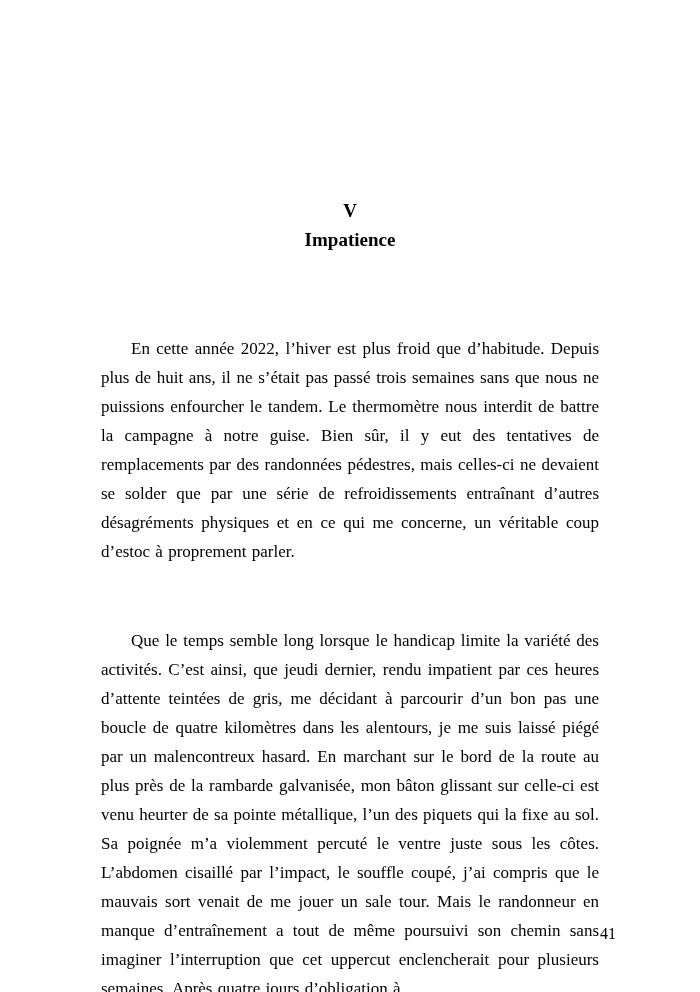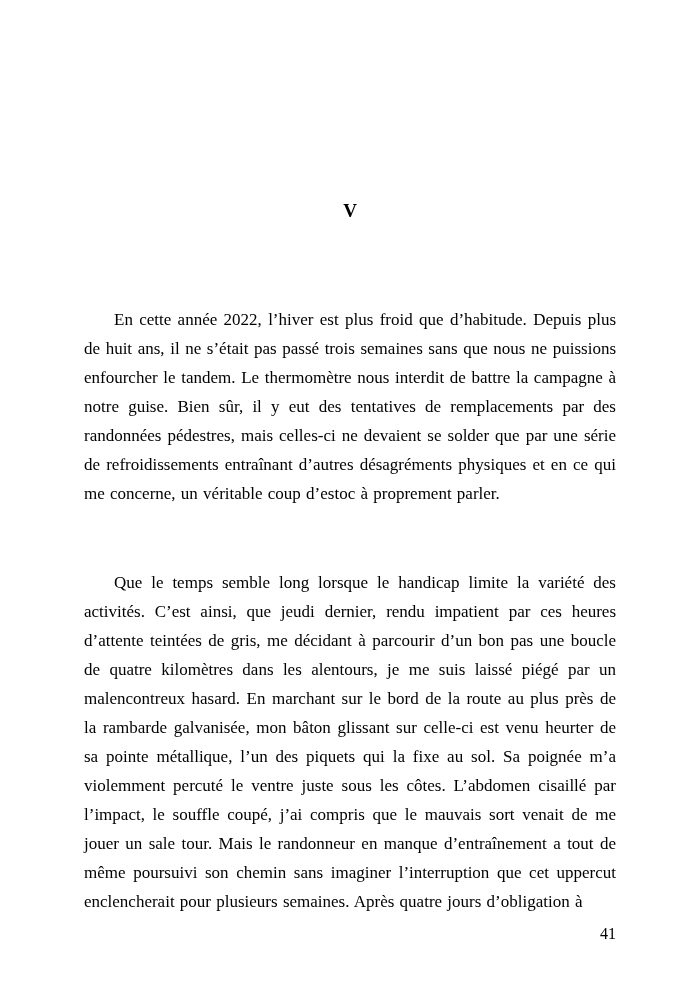--- a/index.html
+++ b/index.html
@@ -34,21 +34,21 @@
       display: block;
     }
     .chapter-title {
       display: block;
     }
     .body-text p {
       font-size: 17px;
       line-height: 29px;
       text-align: justify;
       text-indent: 30px;
-      margin: 0;
+      margin: 17px;
       word-spacing: 1px;
     }
     .para-1 {
       margin-top: 80px !important;
     }
     .para-2 {
       margin-top: 60px !important;
     }
     .page-number {
       position: absolute;
@@ -58,20 +58,21 @@
       line-height: 20px;
     }
   </style>
 </head>
 <body>
 
 <div class="page">
 
   <div class="chapter-heading">
     <span class="chapter-number">V</span>
+    <span class="chapter-title">Impatience</span>
   </div>
 
   <div class="body-text">
     <p class="para-1">En cette année 2022, l’hiver est plus froid que d’habitude. Depuis plus de huit ans, il ne s’était pas passé trois semaines sans que nous ne puissions enfourcher le tandem. Le thermomètre nous interdit de battre la campagne à notre guise. Bien sûr, il y eut des tentatives de remplacements par des randonnées pédestres, mais celles-ci ne devaient se solder que par une série de refroidissements entraînant d’autres désagréments physiques et en ce qui me concerne, un véritable coup d’estoc à proprement parler.</p>
     <p class="para-2">Que le temps semble long lorsque le handicap limite la variété des activités. C’est ainsi, que jeudi dernier, rendu impatient par ces heures d’attente teintées de gris, me décidant à parcourir d’un bon pas une boucle de quatre kilomètres dans les alentours, je me suis laissé piégé par un malencontreux hasard. En marchant sur le bord de la route au plus près de la rambarde galvanisée, mon bâton glissant sur celle-ci est venu heurter de sa pointe métallique, l’un des piquets qui la fixe au sol. Sa poignée m’a violemment percuté le ventre juste sous les côtes. L’abdomen cisaillé par l’impact, le souffle coupé, j’ai compris que le mauvais sort venait de me jouer un sale tour. Mais le randonneur en manque d’entraînement a tout de même poursuivi son chemin sans imaginer l’interruption que cet uppercut enclencherait pour plusieurs semaines. Après quatre jours d’obligation à</p>
   </div>
 
   <div class="page-number">41</div>
 
 </div>

